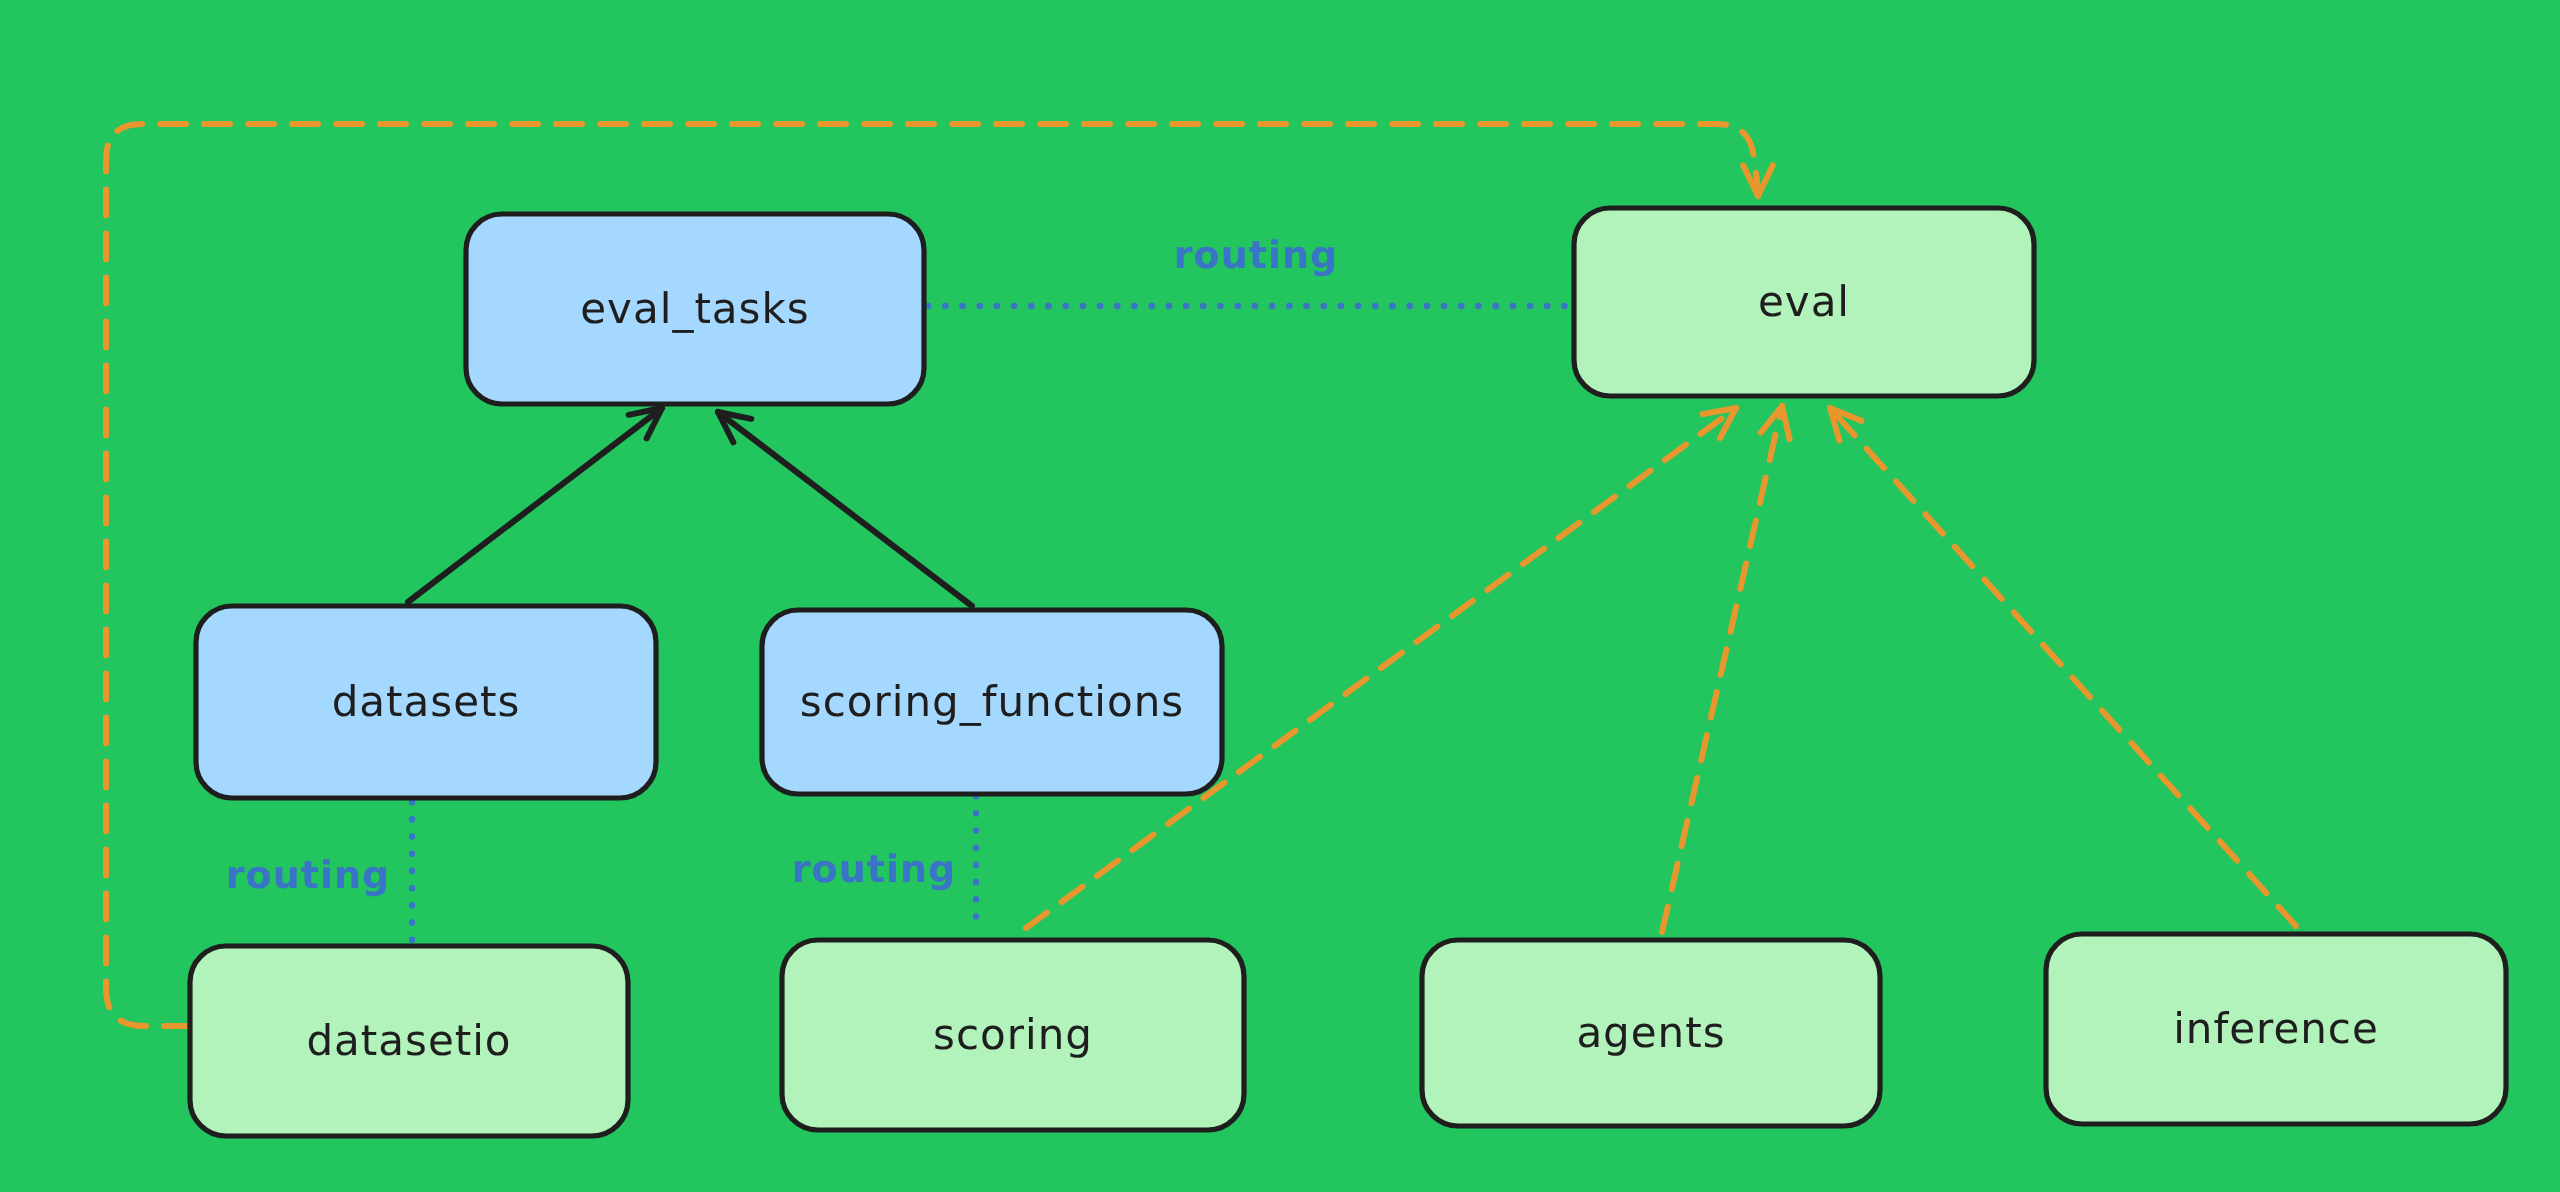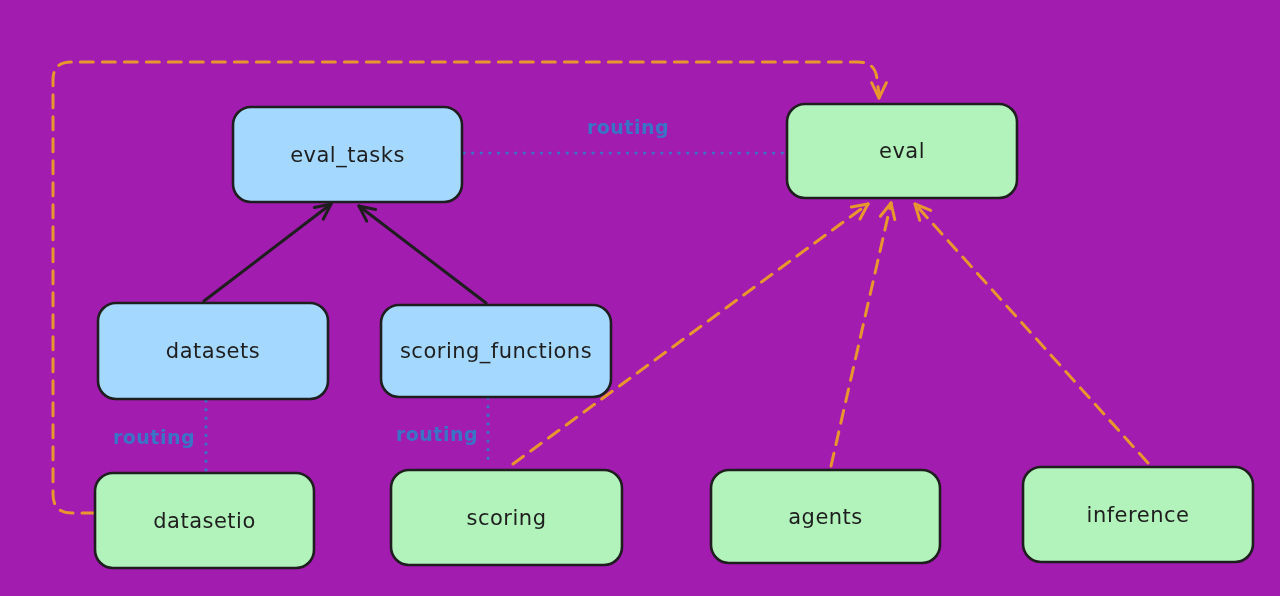--- a/index.html
+++ b/index.html
@@ -5,21 +5,21 @@
   html, body {
     margin: 0;
     padding: 0;
     background: #ffffff;
     font-family: "DejaVu Sans", "Liberation Sans", sans-serif;
   }
   .stage {
     position: relative;
     width: 1280px;
     height: 596px;
-    background: #a21caf;
+    background: #22c55e;
     overflow: hidden;
   }
   svg text.node-label {
     font-family: "DejaVu Sans", "Liberation Sans", sans-serif;
     font-size: 21px;
     letter-spacing: 0.5px;
   }
   svg text.edge-label {
     font-family: "DejaVu Sans", "Liberation Sans", sans-serif;
     font-size: 19px;

